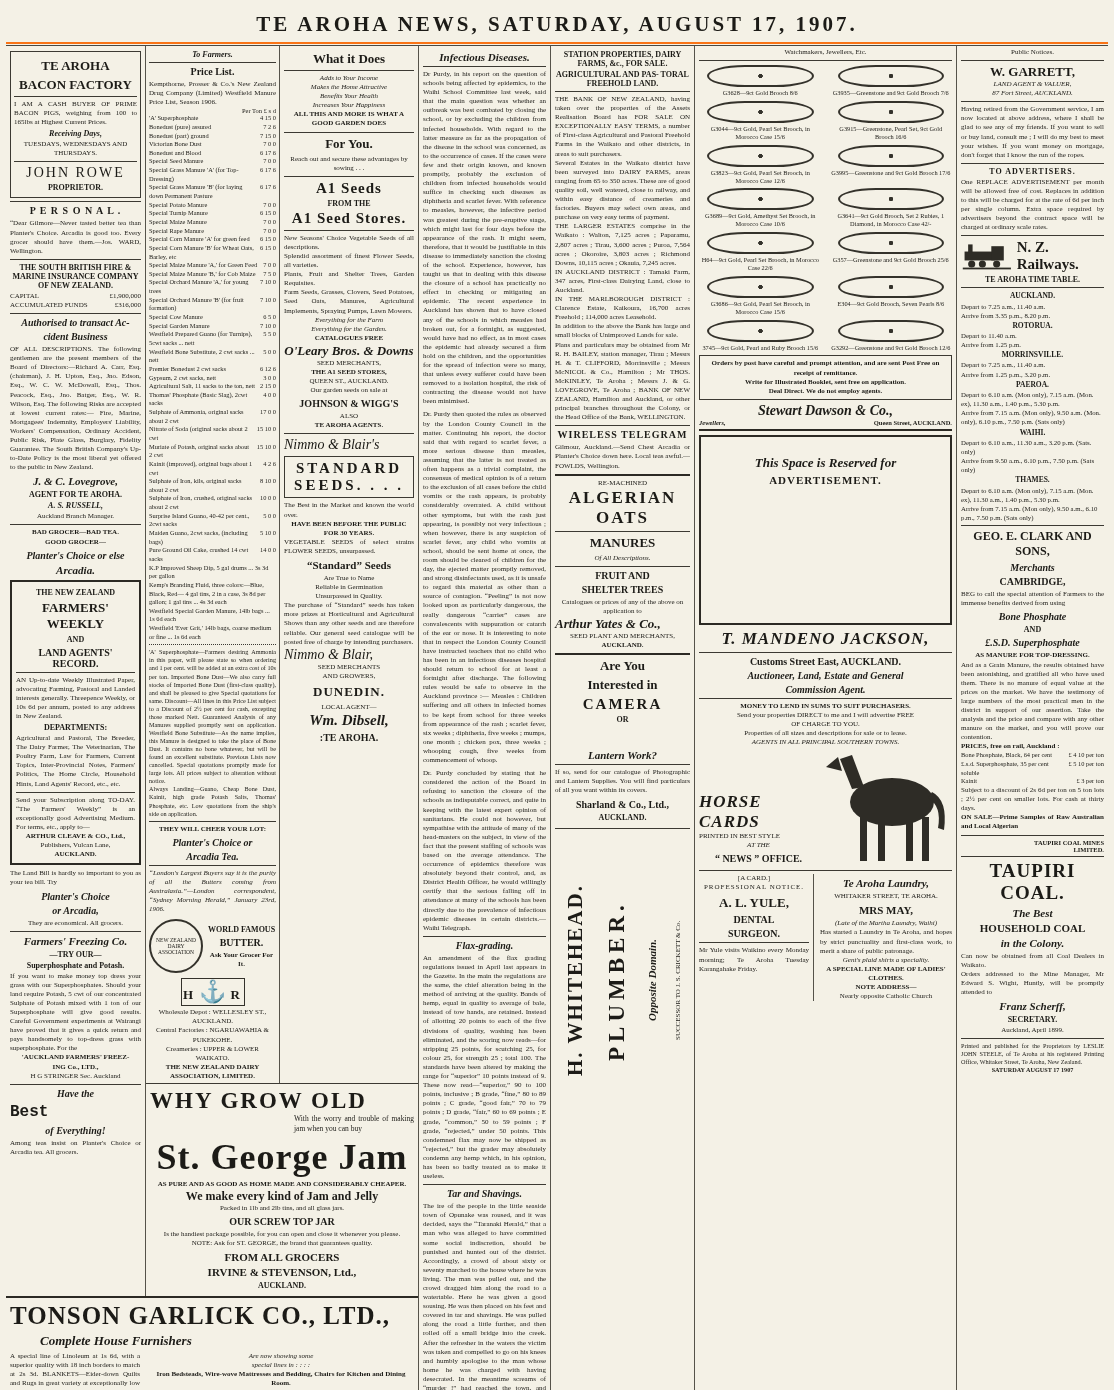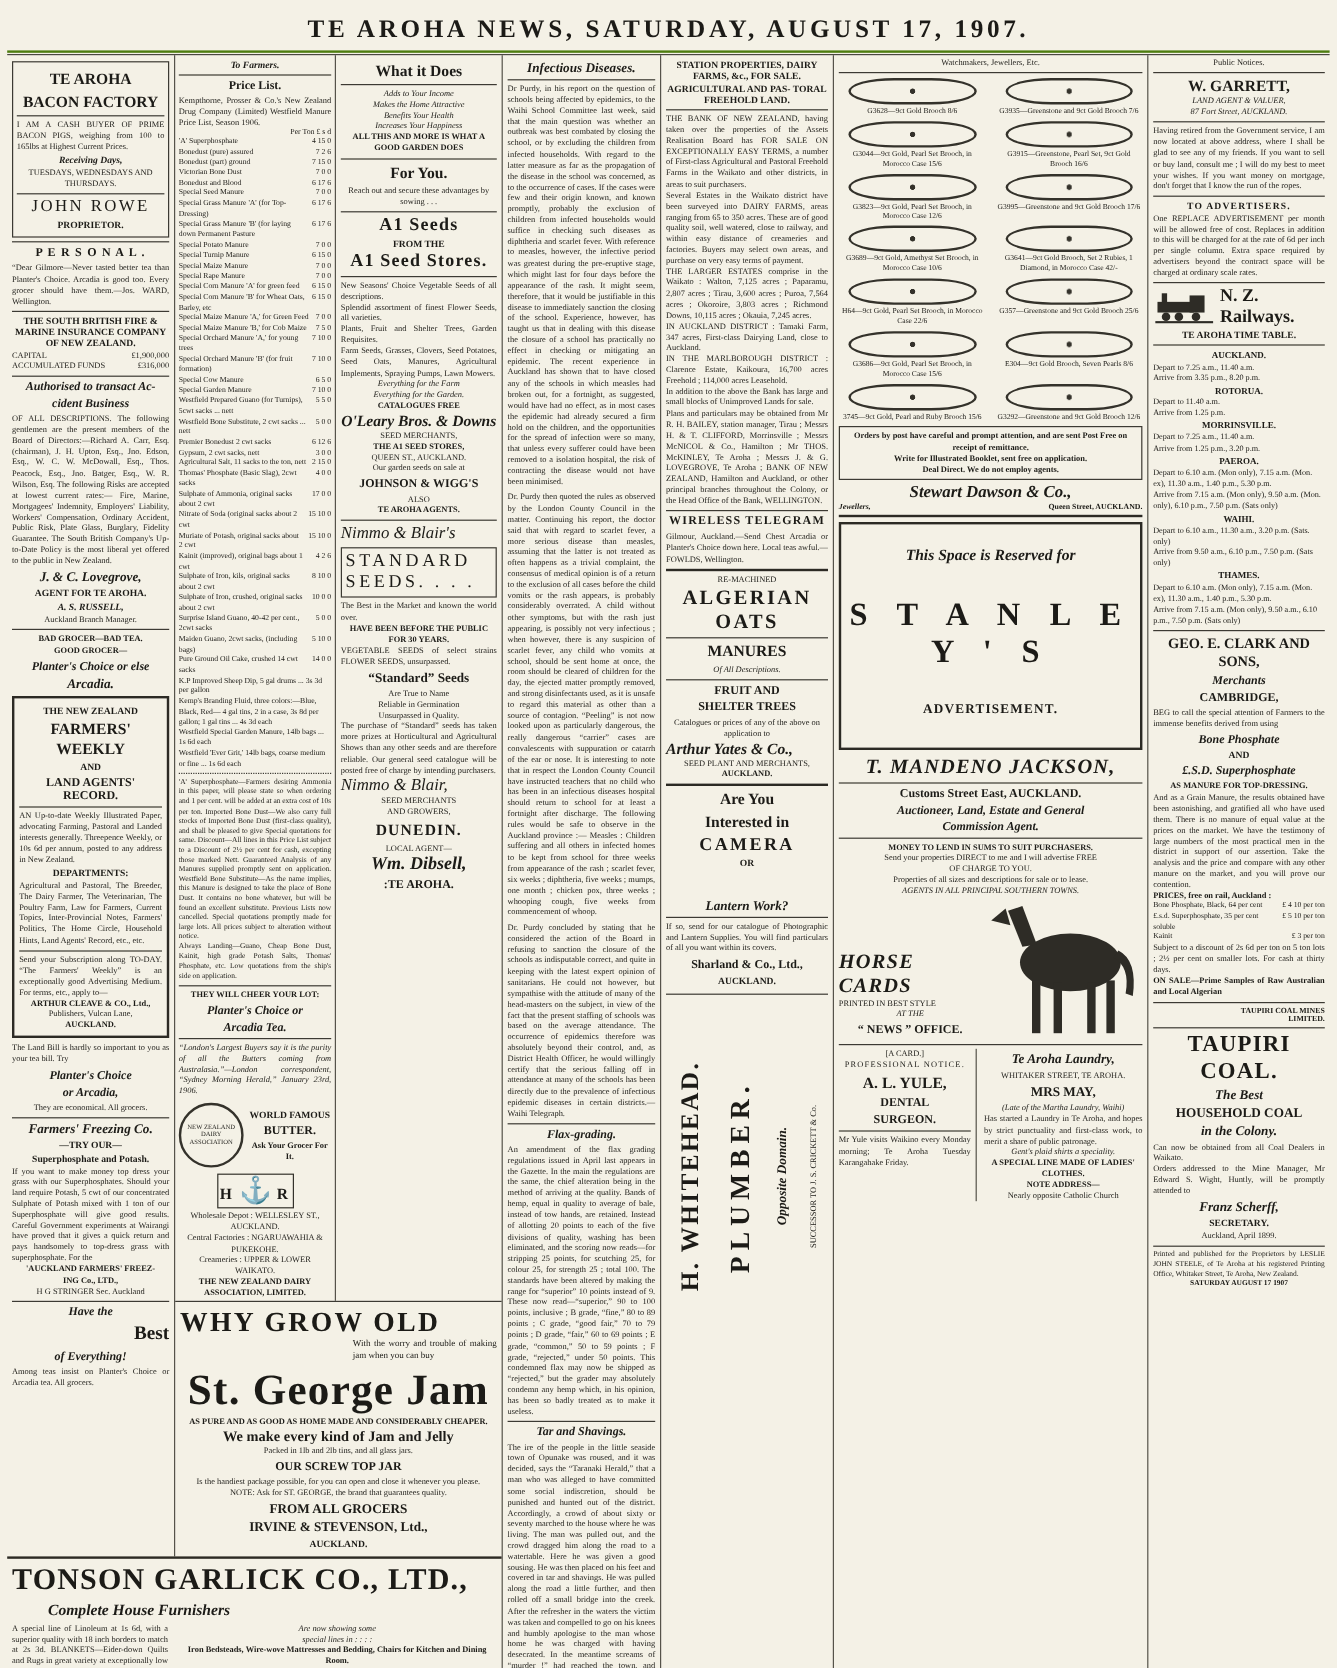--- a/index.html
+++ b/index.html
@@ -4,21 +4,21 @@
 <style>
   * { box-sizing: border-box; margin: 0; padding: 0; }
   body {
     width: 1114px; height: 1390px; overflow: hidden;
     background: #f4f1e6; color: #1c1b17;
     font-family: "Liberation Serif", "DejaVu Serif", serif;
   }
   .page { padding: 4px 6px 0; }
   .masthead {
     text-align: center; font-weight: bold; font-size: 21px; letter-spacing: 3px;
-    padding: 8px 0 5px; border-bottom: 2px solid #4d7c0f; margin-bottom: 1px;
+    padding: 8px 0 5px; border-bottom: 2px solid #f97316; margin-bottom: 1px;
   }
   .cols { display: flex; align-items: stretch; border-top: 1px solid #4a4841; }
   .vline { border-right: 1px solid #55534a; }
   .col { padding: 2px 4px; min-height: 1340px; }
   .colA { flex: 0 0 412px; padding: 0; display: flex; flex-direction: column; }
   .ab { display: flex; }
   .c1 { flex: 0 0 140px; padding: 2px 4px; }
   .gB { flex: 0 0 272px; display: flex; flex-direction: column; }
   .bc { display: flex; flex: 1; }
   .c2 { flex: 0 0 134px; padding: 2px 3px; }
@@ -32,21 +32,21 @@
   .c { text-align: center !important; }
   .b { font-weight: bold; }
   .i { font-style: italic; }
   .sc { letter-spacing: 1px; }
   .rule { border-top: 1px solid #3c3a33; margin: 3px 0; }
   .rule2 { border-top: 2px solid #2c2a24; margin: 3px 0; }
   .dots { border-top: 1px dotted #3c3a33; margin: 3px 0; }
   .h10 { font-size: 10px; font-weight: bold; text-align: center; margin: 3px 0; }
   .h11 { font-size: 11px; font-weight: bold; text-align: center; margin: 3px 0; }
   .h13 { font-size: 13px; font-weight: bold; text-align: center; margin: 3px 0; }
-  .h16 { font-size: 16px; font-weight: bold; text-align: right; margin: 4px 0; }
+  .h16 { font-size: 16px; font-weight: bold; text-align: left; margin: 4px 0; font-family: Liberation Mono, monospace; }
   .h8 { font-size: 8px; font-weight: bold; text-align: center; margin: 2px 0; }
   .box { border: 1px solid #3c3a33; padding: 3px; margin: 3px 0; }
   .box2 { border: 2px solid #2c2a24; padding: 4px; margin: 4px 0; } .mt4 { margin-top: 4px; }
   
   .price-list .row { display: flex; justify-content: space-between; font-size: 6.4px; line-height: 1.35; }
   .price-list .row .l { text-align: left; padding-right: 3px; }
   .price-list .row .r { white-space: nowrap; }
   
   .tt .row { font-size: 6.8px; line-height: 1.35; margin-bottom: 1px; }
   .tt .row .s { display: block; text-align: center; font-weight: bold; font-size: 7.5px; }
@@ -78,21 +78,21 @@
     width: 54px; height: 54px; border: 2px solid #34322b; border-radius: 50%;
     display: flex; align-items: center; justify-content: center;
     font-size: 5.5px; text-align: center; padding: 4px; margin: 2px auto;
   }
   .anchor-box { border: 1.5px solid #34322b; width: 64px; margin: 2px auto; text-align: center; padding: 2px 0; }
   .anchor-box .letters { font-size: 13px; font-weight: bold; letter-spacing: 2px; }
   .anchor-glyph { font-size: 22px; line-height: 1; }
   .loco-row { display: flex; align-items: center; gap: 4px; }
   .flex-between { display: flex; justify-content: space-between; }
   .small-label { font-size: 6.5px; }
-  .seeds-standard { font-size: 15px; font-weight: normal; letter-spacing: 3px; text-align: left; }
+  .seeds-standard { font-size: 15px; font-weight: bold; letter-spacing: 3px; text-align: center; }
   .dibsell { font-size: 15px; font-weight: bold; font-style: italic; text-align: center; }
   .nimmo-name { font-size: 14px; font-weight: normal; font-style: italic; text-align: left; }
   .a1big { font-size: 15px; font-weight: bold; text-align: center; letter-spacing: 1px; }
   .oleary { font-size: 13px; font-weight: bold; font-style: italic; text-align: center; }
   .yates { font-size: 13px; font-weight: bold; font-style: italic; text-align: left; }
   .stew { font-size: 14px; font-weight: bold; font-style: italic; text-align: center; }
   .garrett-name { font-size: 13px; font-weight: bold; text-align: center; }
   .nzr { font-size: 15px; font-weight: bold; }
   .clark-name { font-size: 12px; font-weight: bold; text-align: center; }
   .camera-big { font-size: 15px; font-weight: bold; letter-spacing: 2px; text-align: center; }
@@ -556,21 +556,20 @@
         <p class="t c b">Deal Direct.   We do not employ agents.</p>
       </div>
       <div class="stew">Stewart Dawson &amp; Co.,</div>
       <div class="flex-between small-label">
         <span class="b i">Jewellers,</span>
           <span class="b">Queen Street, AUCKLAND.</span>
       </div>
       <div class="rule2"></div>
       <div class="box2" style="min-height:190px">
         <div class="h13 i" style="margin-top:14px">This Space is Reserved for</div>
-        <div class="stanley-big">S T A N L E Y ' S</div>
         <div class="h11 sc">ADVERTISEMENT.</div>
       </div>
       <div class="jackson-big">T. MANDENO JACKSON,</div>
       <div class="rule"></div>
       <div class="h10">Customs Street East, AUCKLAND.</div>
       <div class="h10 i">Auctioneer, Land, Estate and General</div>
       <div class="h10 i">Commission Agent.</div>
       <div class="rule"></div>
       <p class="t c b">MONEY TO LEND IN SUMS TO SUIT PURCHASERS.</p>
       <p class="t c">Send your properties DIRECT to me and I will advertise FREE</p>

